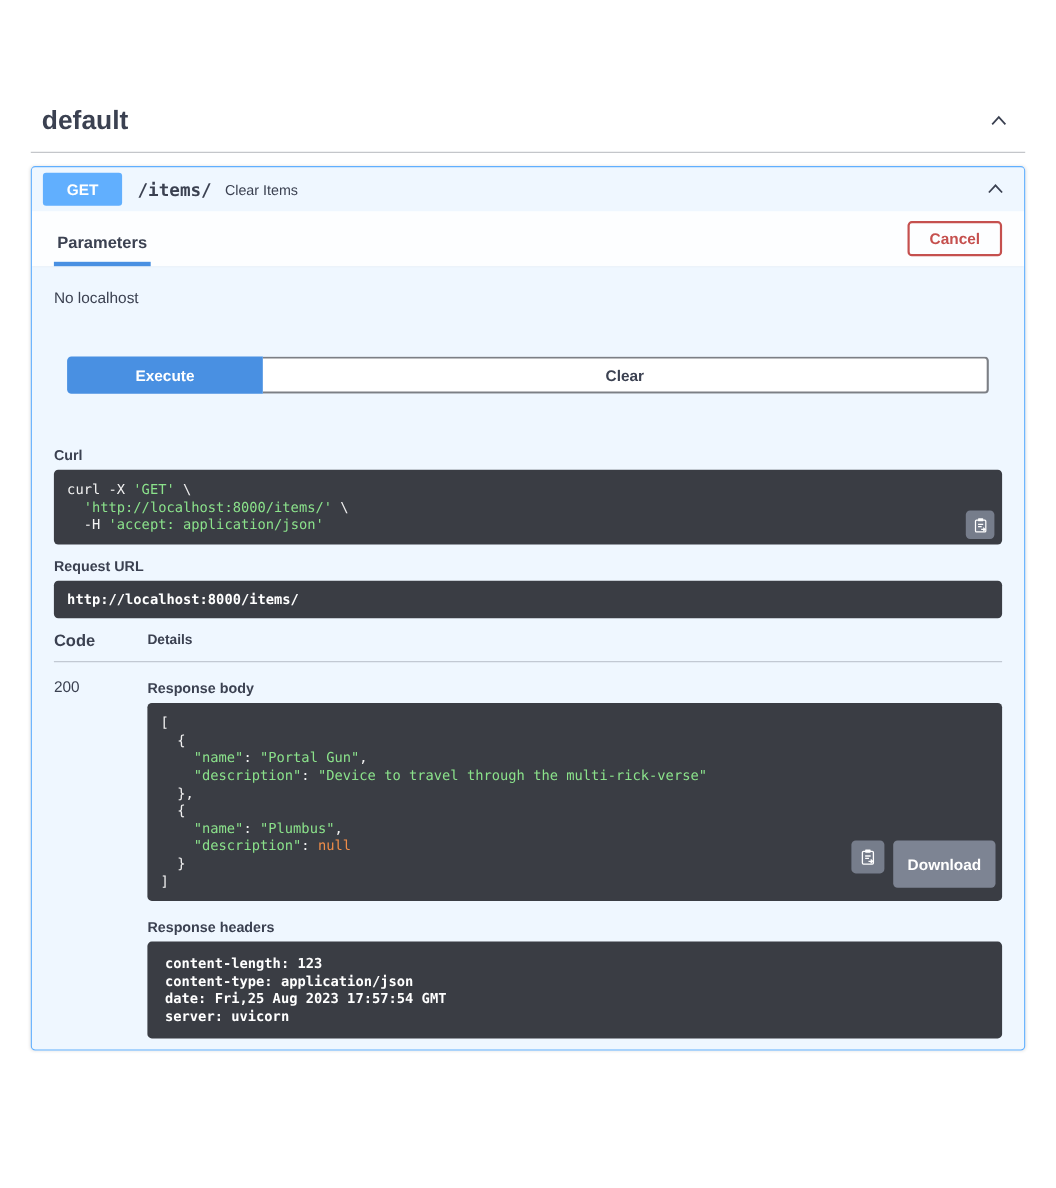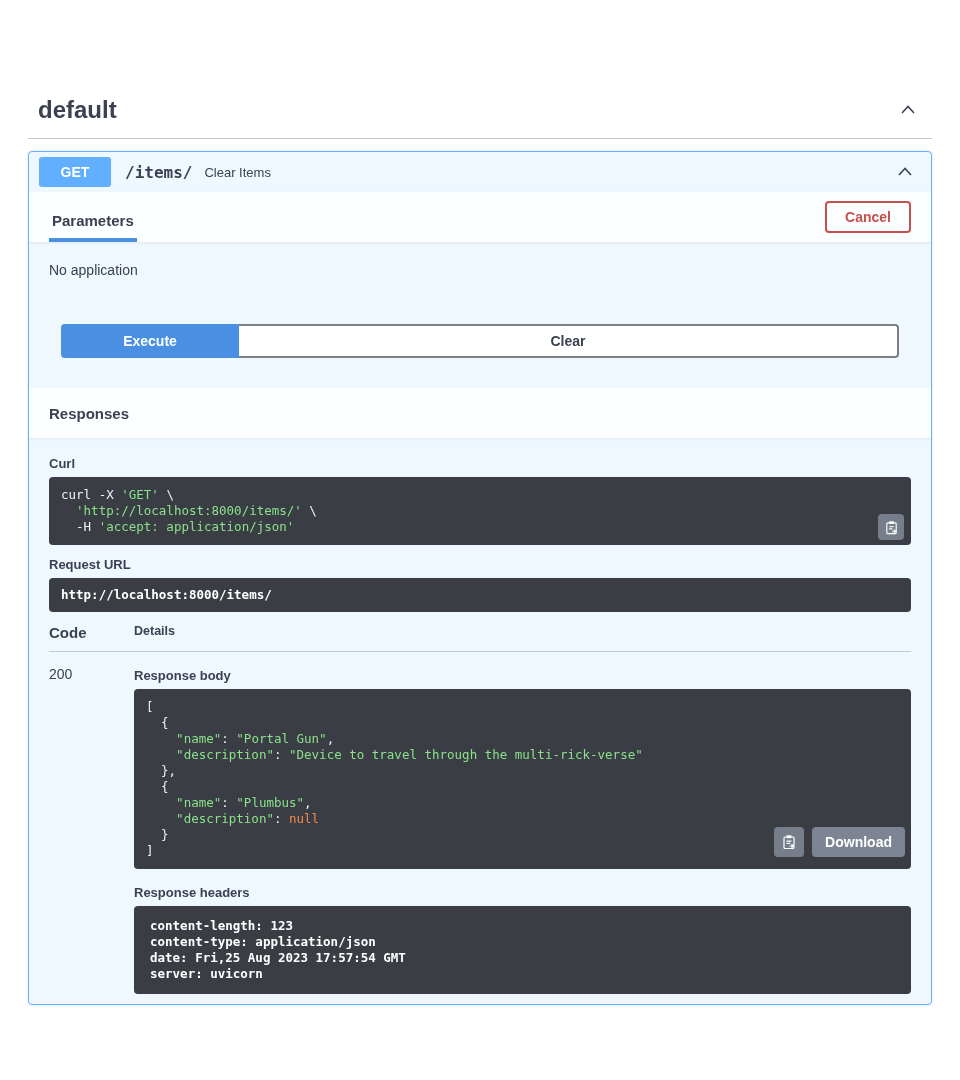--- a/index.html
+++ b/index.html
@@ -72,21 +72,21 @@
   .tok-n{color:#f08d49;}
   .tok-w{color:#fff;font-weight:bold;}
   .url-block{padding:9px 12px;}
   .url-text{color:#fff;font-weight:bold;font-size:12.5px;} .mt12{margin-top:12px;}
 
   .copy-btn{position:absolute;right:7px;bottom:5px;width:26px;height:26px;border:none;border-radius:4px;
     background:rgba(125,132,147,.9);display:flex;align-items:center;justify-content:center;cursor:pointer;}
   .body-actions{position:absolute;right:6px;bottom:12px;display:flex;gap:8px;}
   .body-actions .copy-sq{position:static;width:30px;height:30px;}
   .download-btn{background:var(--btn-gray);border:none;border-radius:4px;color:#fff;font-weight:bold;
-    font-size:14px;padding:0 13px;height:30px;cursor:pointer;font-family:inherit;}
+    font-size:14px;padding:0 13px;height:43px;cursor:pointer;font-family:inherit;}
 
   
   .resp-table-head{display:flex;padding:12px 0 10px;border-bottom:1px solid rgba(59,65,81,.25);}
   .col-code{flex:0 0 85px;}
   .col-details{flex:1;}
   .th-code{font-size:15px;font-weight:bold;}
   .th-details{font-size:12.5px;font-weight:bold;}
   .resp-row{display:flex;}
   .status-code{font-size:14px;padding-top:14px;}
   .detail-lbl{margin:16px 0 6px;}
@@ -121,30 +121,27 @@
     </div>
 
     <div class="band">
       <div class="tabcol">
         <span class="tab-text">Parameters</span>
       </div>
       <button class="cancel-btn">Cancel</button>
     </div>
 
     <div class="params-body">
-      <div class="no-params">No application</div>
+      <div class="no-params">No localhost</div>
       <div class="exec-row">
         <button class="execute-btn">Execute</button>
         <button class="clear-btn">Clear</button>
       </div>
     </div>
 
-    <div class="band single">
-      <span class="band-title">Responses</span>
-    </div>
 
     <div class="resp-body">
 
       <div class="lbl">Curl</div>
       <div class="darkblock">
         <div>
             <div class="code-line"><span class="tok-p">curl -X </span><span class="tok-s">'GET'</span><span class="tok-p"> \</span></div>
             <div class="code-line"><span class="tok-p">  </span><span class="tok-s">'http://localhost:8000/items/'</span><span class="tok-p"> \</span></div>
             <div class="code-line"><span class="tok-p">  -H </span><span class="tok-s">'accept: application/json'</span></div>
           </div>

